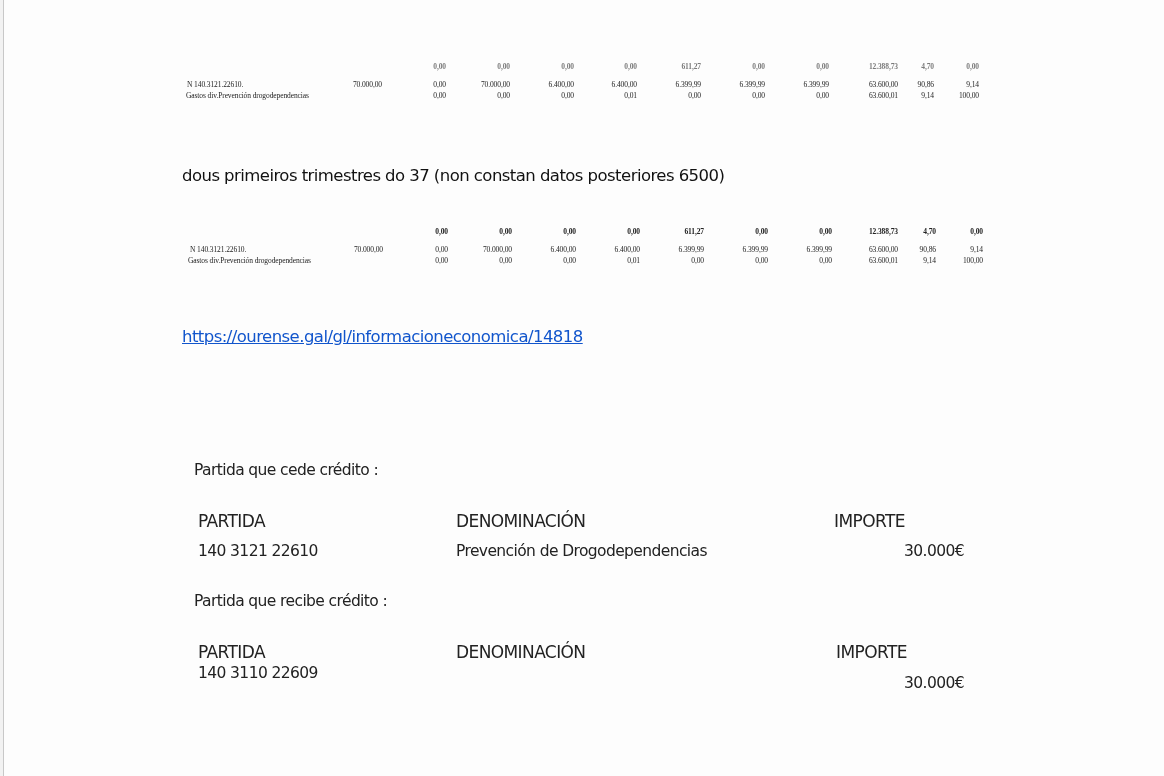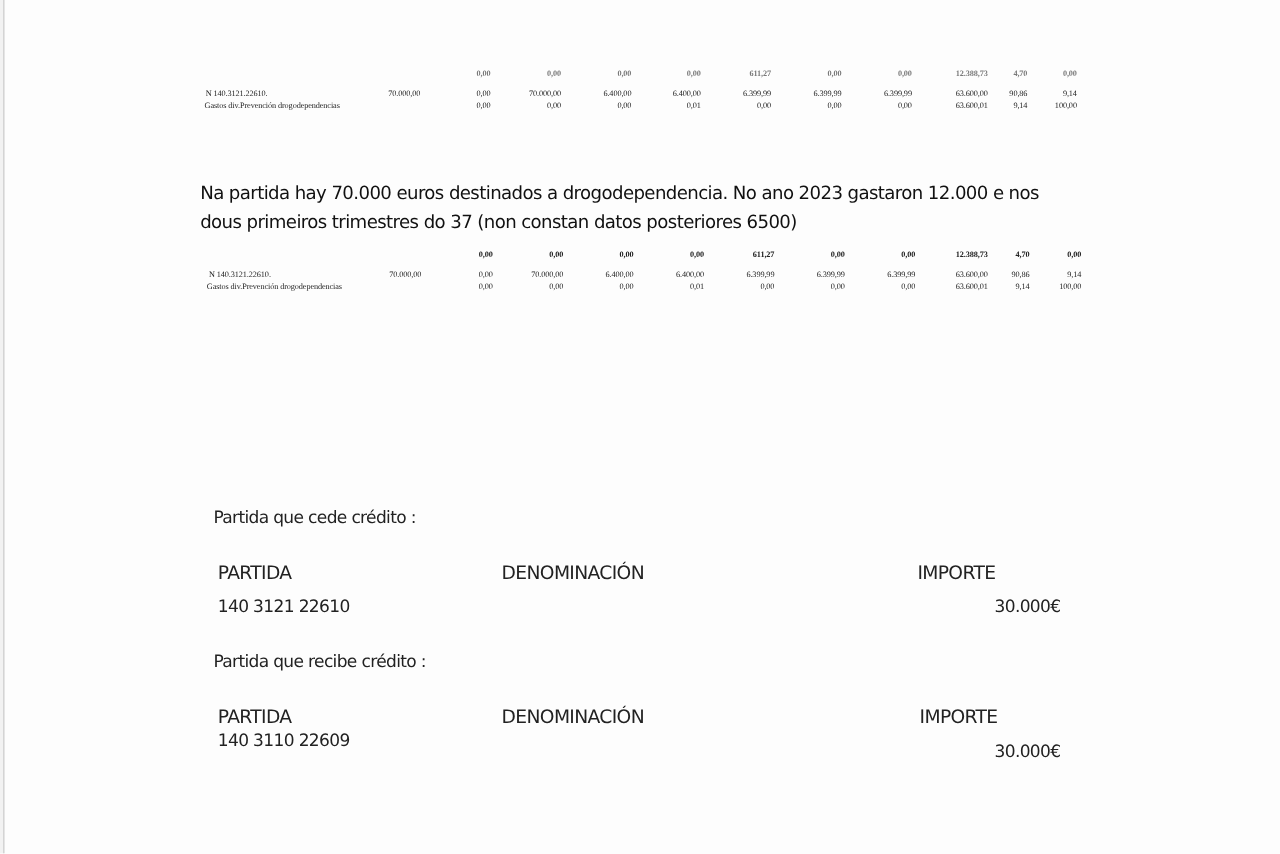--- a/index.html
+++ b/index.html
@@ -77,21 +77,20 @@
     <div class="cell r" style="right:527px;top:91px;">0,01</div>
     <div class="cell r" style="right:463px;top:91px;">0,00</div>
     <div class="cell r" style="right:399px;top:91px;">0,00</div>
     <div class="cell r" style="right:335px;top:91px;">0,00</div>
     <div class="cell r" style="right:266px;top:91px;">63.600,01</div>
     <div class="cell r" style="right:230px;top:91px;">9,14</div>
     <div class="cell r" style="right:185px;top:91px;">100,00</div>
   </div>
 
   <div class="para" style="top:163px;">
-    <div>Na partida hay 70.000 euros destinados a drogodependencia. No ano 2023 gastaron 12.000 e nos</div>
     <div>dous primeiros trimestres do 37 (non constan datos posteriores 6500)</div>
   </div>
 
   <div class="btable" style="left:0;top:0;width:1164px;height:270px;">
     <div class="cell hdr r" style="right:716px;top:227px;">0,00</div>
     <div class="cell hdr r" style="right:652px;top:227px;">0,00</div>
     <div class="cell hdr r" style="right:588px;top:227px;">0,00</div>
     <div class="cell hdr r" style="right:524px;top:227px;">0,00</div>
     <div class="cell hdr r" style="right:460px;top:227px;">611,27</div>
     <div class="cell hdr r" style="right:396px;top:227px;">0,00</div>
@@ -119,28 +118,30 @@
     <div class="cell r" style="right:588px;top:256px;">0,00</div>
     <div class="cell r" style="right:524px;top:256px;">0,01</div>
     <div class="cell r" style="right:460px;top:256px;">0,00</div>
     <div class="cell r" style="right:396px;top:256px;">0,00</div>
     <div class="cell r" style="right:332px;top:256px;">0,00</div>
     <div class="cell r" style="right:266px;top:256px;">63.600,01</div>
     <div class="cell r" style="right:228px;top:256px;">9,14</div>
     <div class="cell r" style="right:181px;top:256px;">100,00</div>
   </div>
 
+  <a class="link" href="#">https://ourense.gal/gl/informacioneconomica/14818</a>
 
 
   <div class="img-block" style="left:0;top:0;width:1164px;height:664px;">
     <div class="sec-title" style="left:194px;top:461px;">Partida que cede crédito :</div>
     <div class="col-h" style="left:198px;top:511px;">PARTIDA</div>
     <div class="col-h" style="left:456px;top:511px;">DENOMINACIÓN</div>
     <div class="col-h" style="left:834px;top:511px;">IMPORTE</div>
     <div class="col-v" style="left:198px;top:542px;">140 3121 22610</div>
+    <div class="col-v" style="left:456px;top:542px;">Prevención de Drogodependencias</div>
     <div class="col-v" style="right:200px;top:542px;">30.000€</div>
 
     <div class="sec-title" style="left:194px;top:592px;">Partida que recibe crédito :</div>
     <div class="col-h" style="left:198px;top:642px;">PARTIDA</div>
     <div class="col-h" style="left:456px;top:642px;">DENOMINACIÓN</div>
     <div class="col-h" style="left:836px;top:642px;">IMPORTE</div>
     <div class="col-v" style="left:198px;top:664px;">140 3110 22609</div>
     <div class="col-v" style="right:200px;top:674px;">30.000€</div>
   </div>
 </div>

